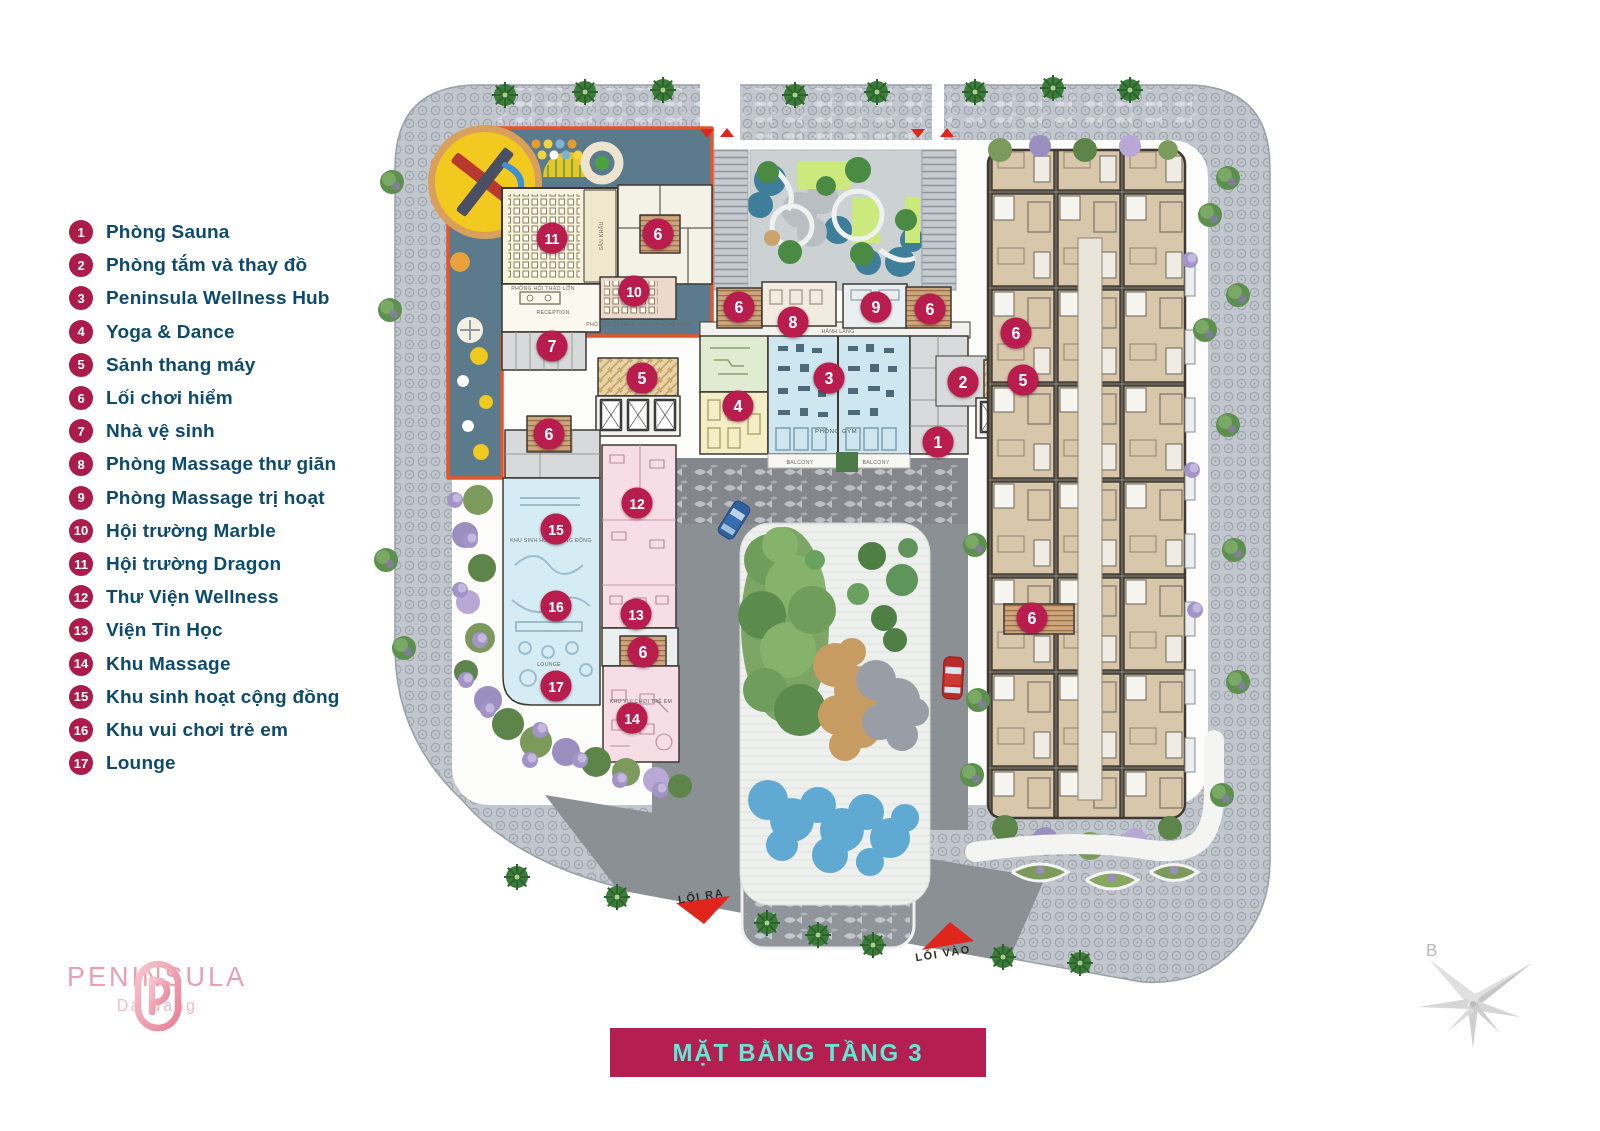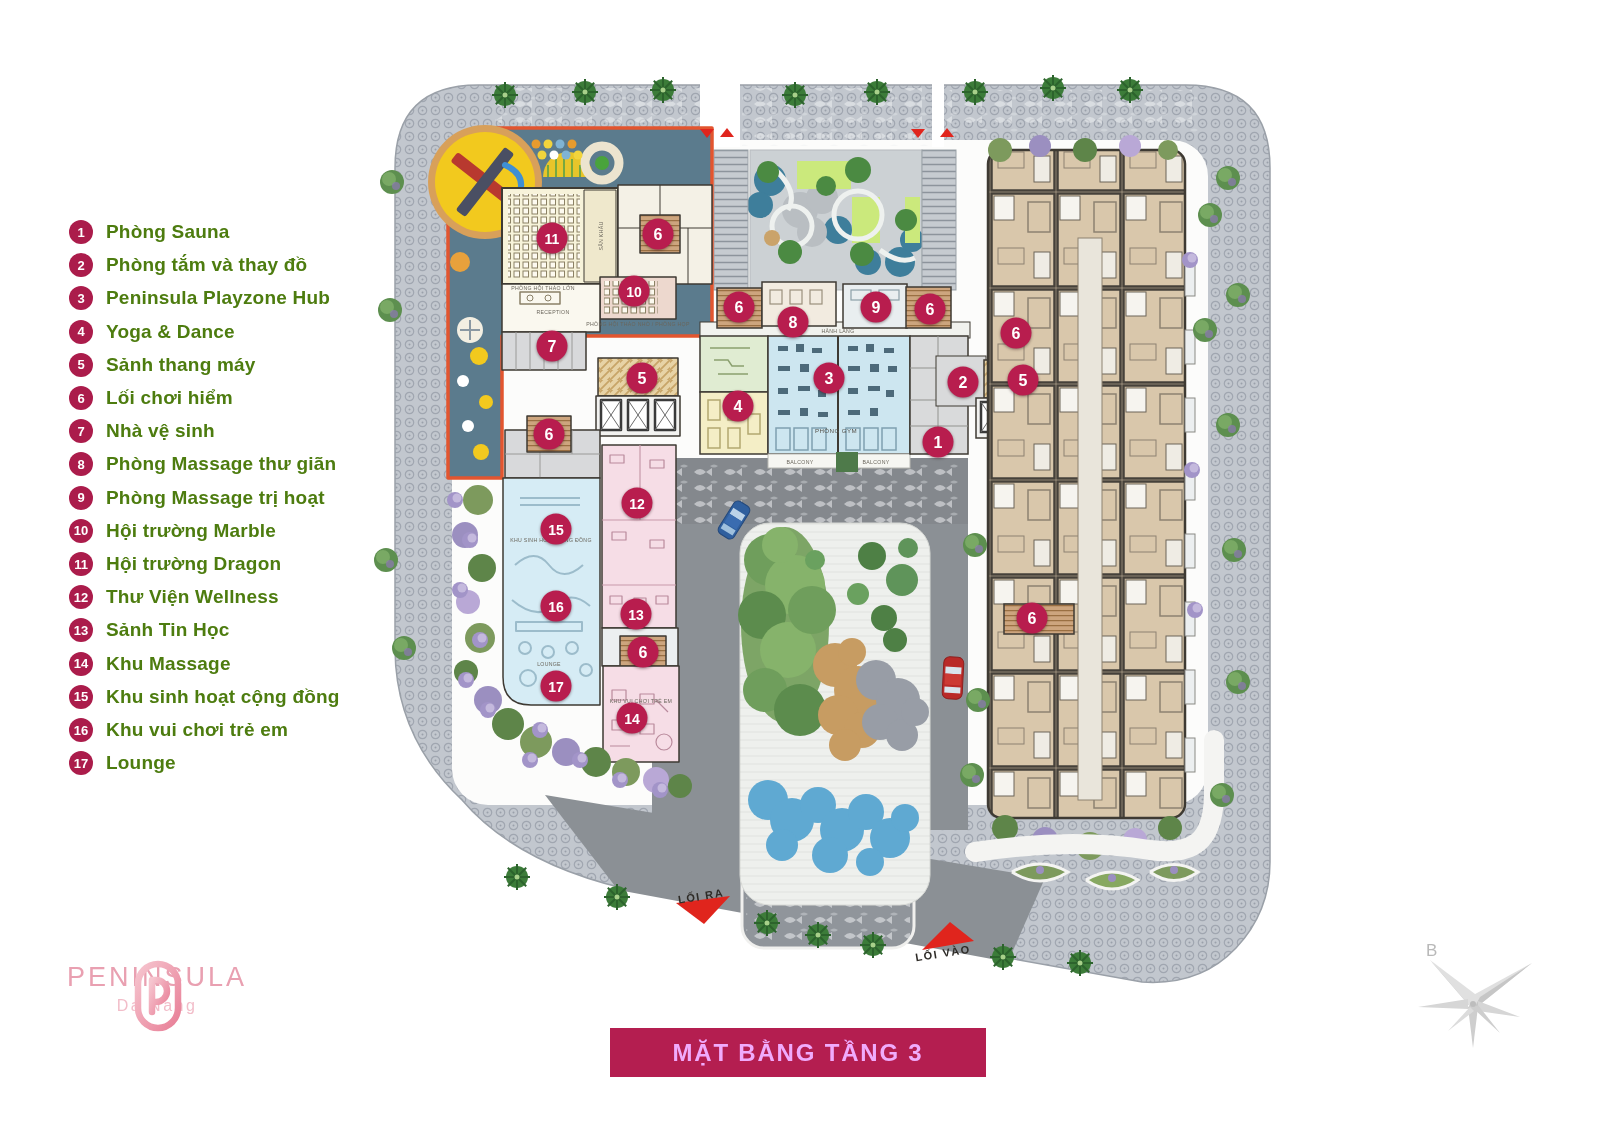--- a/index.html
+++ b/index.html
@@ -8,29 +8,29 @@
   svg{position:absolute;left:0;top:0;}
   svg text{font-family:"Liberation Sans","DejaVu Sans",sans-serif;fill:#4a473f;}
   .t6{font-size:6.2px;letter-spacing:.4px;fill:#56524a;}
   .t5{font-size:5.2px;letter-spacing:.3px;fill:#6a665c;}
   .gate{font-size:11px;font-weight:bold;fill:#2f2c28;letter-spacing:1.5px;}
   
   .legend{position:absolute;left:0;top:0;}
   .legend-item{position:absolute;display:flex;align-items:center;gap:13px;white-space:nowrap;}
   .lbadge{width:24px;height:24px;border-radius:50%;background:#ab1c4b;color:#fff;font-size:13px;
           font-weight:bold;display:flex;align-items:center;justify-content:center;flex:0 0 24px;}
-  .llabel{font-size:19px;font-weight:600;color:#4d7c0f;letter-spacing:.2px;}
+  .llabel{font-size:19px;font-weight:600;color:#0c4a6e;letter-spacing:.2px;}
   
   .badge{position:absolute;width:31px;height:31px;border-radius:50%;background:#b81d4e;color:#fff;
          font-weight:bold;font-size:16px;display:flex;align-items:center;justify-content:center;
          transform:translate(-50%,-50%);box-shadow:0 1px 3px rgba(40,0,15,.45);z-index:30;}
   .badge.two{font-size:14px;}
   
   .banner{position:absolute;left:610px;top:1028px;width:376px;height:49px;background:#b41e50;
-          color:#f0abfc;display:flex;align-items:center;justify-content:center;font-size:24px;
+          color:#5eead4;display:flex;align-items:center;justify-content:center;font-size:24px;
           font-weight:bold;letter-spacing:1.8px;}
   
   .logo{position:absolute;left:62px;top:958px;width:190px;text-align:center;}
   .logo .brand{font-size:27px;letter-spacing:3px;color:#e9a0b1;font-weight:400;margin-top:4px;}
   .logo .city{font-size:16px;letter-spacing:2.5px;color:#f2bdc9;margin-top:4px;}
   
   .compass{position:absolute;left:1380px;top:915px;width:190px;height:150px;}
   .compass .north{position:absolute;left:46px;top:26px;font-size:17px;color:#b9b9b9;}
 </style>
 </head>
@@ -785,21 +785,21 @@
       <div class="legend-item" style="left: 69px; top: 220px;">
         <span class="lbadge">1</span>
         <span class="llabel">Phòng Sauna</span>
       </div>
       <div class="legend-item" style="left: 69px; top: 253.2px;">
         <span class="lbadge">2</span>
         <span class="llabel">Phòng tắm và thay đồ</span>
       </div>
       <div class="legend-item" style="left: 69px; top: 286.4px;">
         <span class="lbadge">3</span>
-        <span class="llabel">Peninsula Playzone Hub</span>
+        <span class="llabel">Peninsula Wellness Hub</span>
       </div>
       <div class="legend-item" style="left: 69px; top: 319.6px;">
         <span class="lbadge">4</span>
         <span class="llabel">Yoga &amp; Dance</span>
       </div>
       <div class="legend-item" style="left: 69px; top: 352.8px;">
         <span class="lbadge">5</span>
         <span class="llabel">Sảnh thang máy</span>
       </div>
       <div class="legend-item" style="left: 69px; top: 386px;">
@@ -825,21 +825,21 @@
       <div class="legend-item" style="left: 69px; top: 552px;">
         <span class="lbadge">11</span>
         <span class="llabel">Hội trường Dragon</span>
       </div>
       <div class="legend-item" style="left: 69px; top: 585.2px;">
         <span class="lbadge">12</span>
         <span class="llabel">Thư Viện Wellness</span>
       </div>
       <div class="legend-item" style="left: 69px; top: 618.4px;">
         <span class="lbadge">13</span>
-        <span class="llabel">Sảnh Tin Học</span>
+        <span class="llabel">Viện Tin Học</span>
       </div>
       <div class="legend-item" style="left: 69px; top: 651.6px;">
         <span class="lbadge">14</span>
         <span class="llabel">Khu Massage</span>
       </div>
       <div class="legend-item" style="left: 69px; top: 684.8px;">
         <span class="lbadge">15</span>
         <span class="llabel">Khu sinh hoạt cộng đồng</span>
       </div>
       <div class="legend-item" style="left: 69px; top: 718px;">

